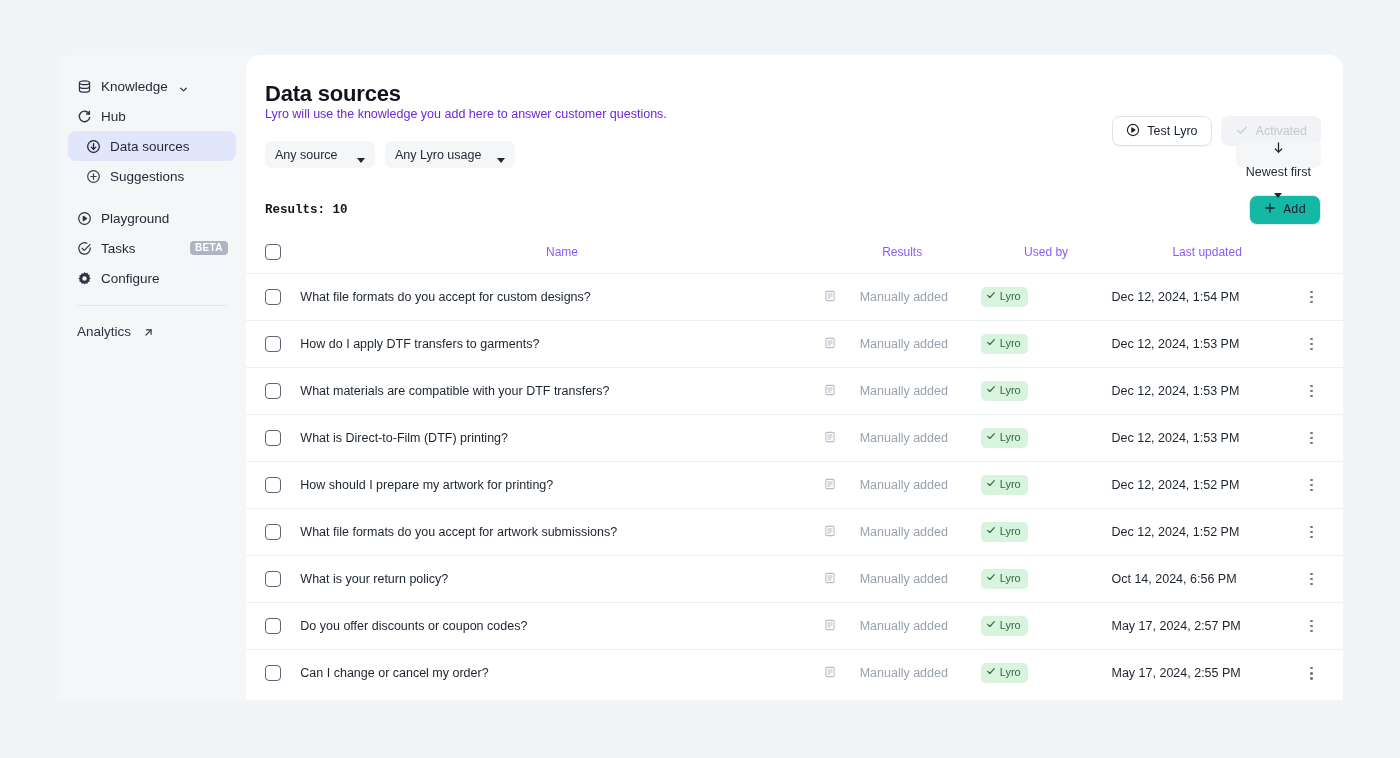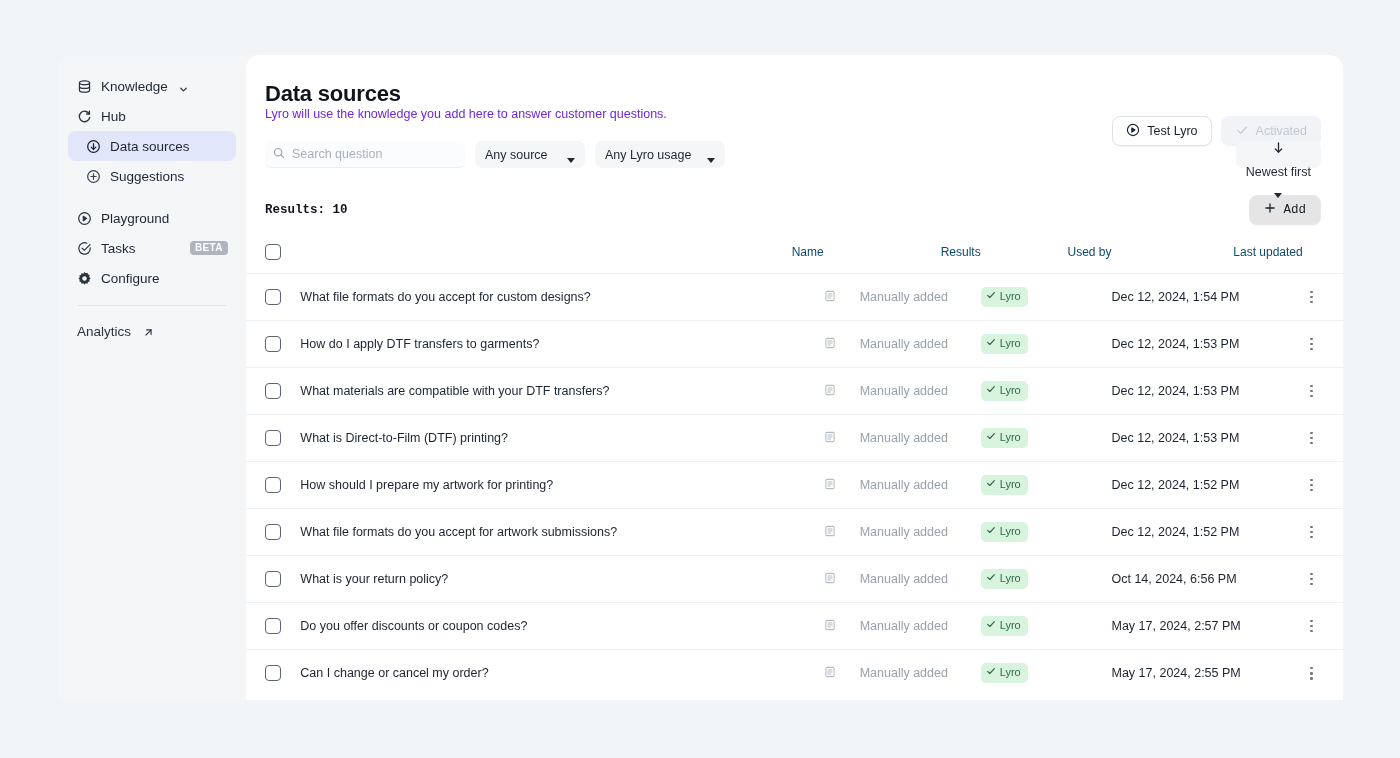--- a/index.html
+++ b/index.html
@@ -198,39 +198,39 @@
     color: #10141c;
   }
   .add-btn {
     display: inline-flex;
     align-items: center;
     gap: 7px;
     height: 30px;
     padding: 0 14px;
     border-radius: 8px;
     border: 1px solid #e4e7eb;
-    background: #e5e5e5;
+    background: #14b8a6;
     font-size: 12.5px;
     color: #16202c;
     cursor: pointer;
     box-shadow: 0 1px 1px rgba(16,24,40,.04);
   }
 
   
   table.tbl {
     width: 100%;
     border-collapse: collapse;
     margin-top: 10px;
     table-layout: fixed;
   }
   table.tbl th {
-    text-align: right;
+    text-align: center;
     font-size: 12px;
     font-weight: 400;
-    color: #0c4a6e;
+    color: #8b5cf6;
     padding: 8px 0 13px 0;
   }
   table.tbl td {
     padding: 0;
     height: 47px;
     vertical-align: middle;
     border-top: 1px solid #eef1f4;
     font-size: 12.5px;
     color: #1c2430;
   }
@@ -404,29 +404,20 @@
             <path d="M3 8.4L6.4 11.7 13 4.8"></path>
           </svg>
         </span>
         <span>Activated</span>
       </div>
     </div>
 
     <div class="pad">
       <div class="filters">
 
-        <div class="search-box">
-          <span>
-            <svg viewBox="0 0 14 14" width="12" height="12" fill="none" stroke="#9aa3ae" stroke-width="1.3" stroke-linecap="round">
-              <circle cx="6" cy="6" r="4.3"></circle>
-                <path d="M9.3 9.3l3 3"></path>
-            </svg>
-          </span>
-          <input type="text" value="" placeholder="Search question" style="">
-        </div>
 
         <div class="select">
           <span>Any source</span>
           <span class="caret">
             <svg viewBox="0 0 10 6" width="8" height="5">
                 <path d="M0 0h10L5 6z" fill="#1f2733"></path>
               </svg>
           </span>
         </div>
 

